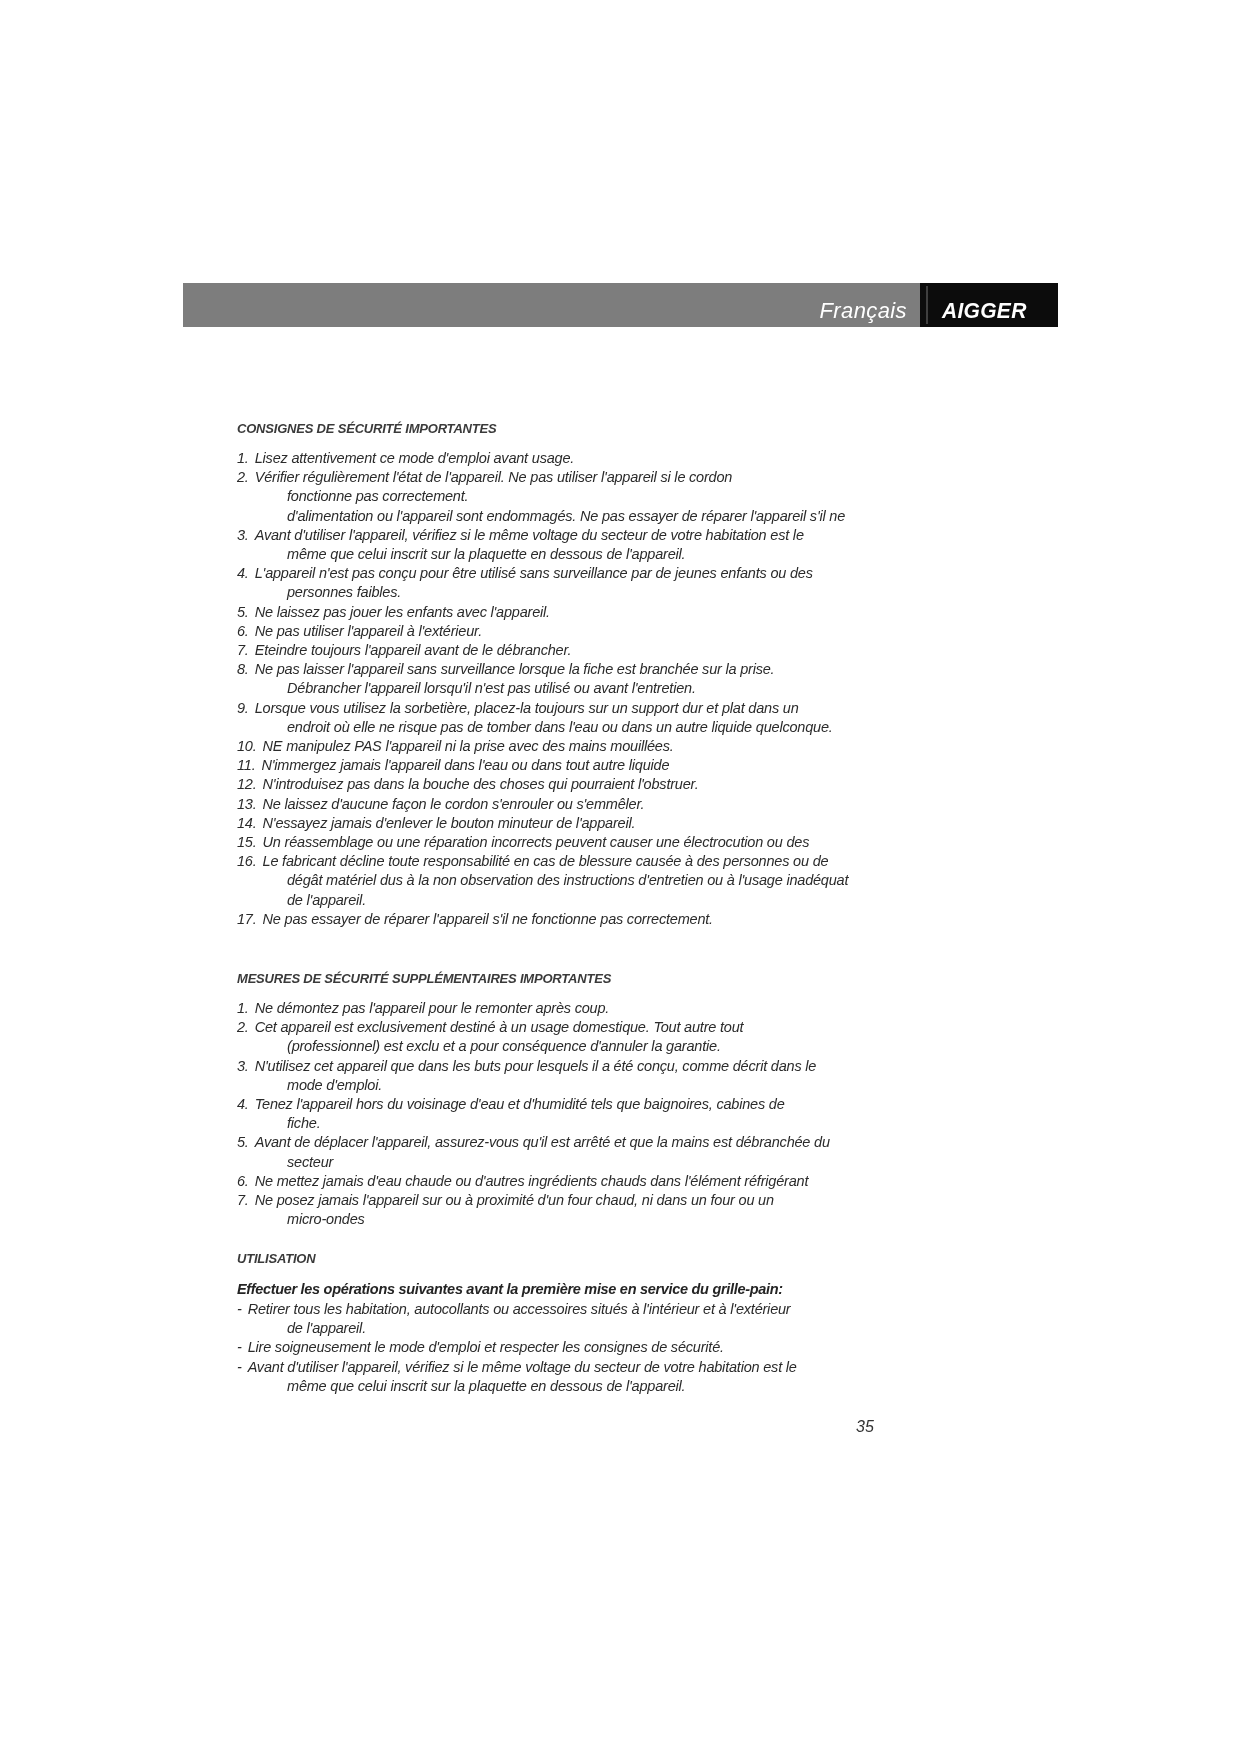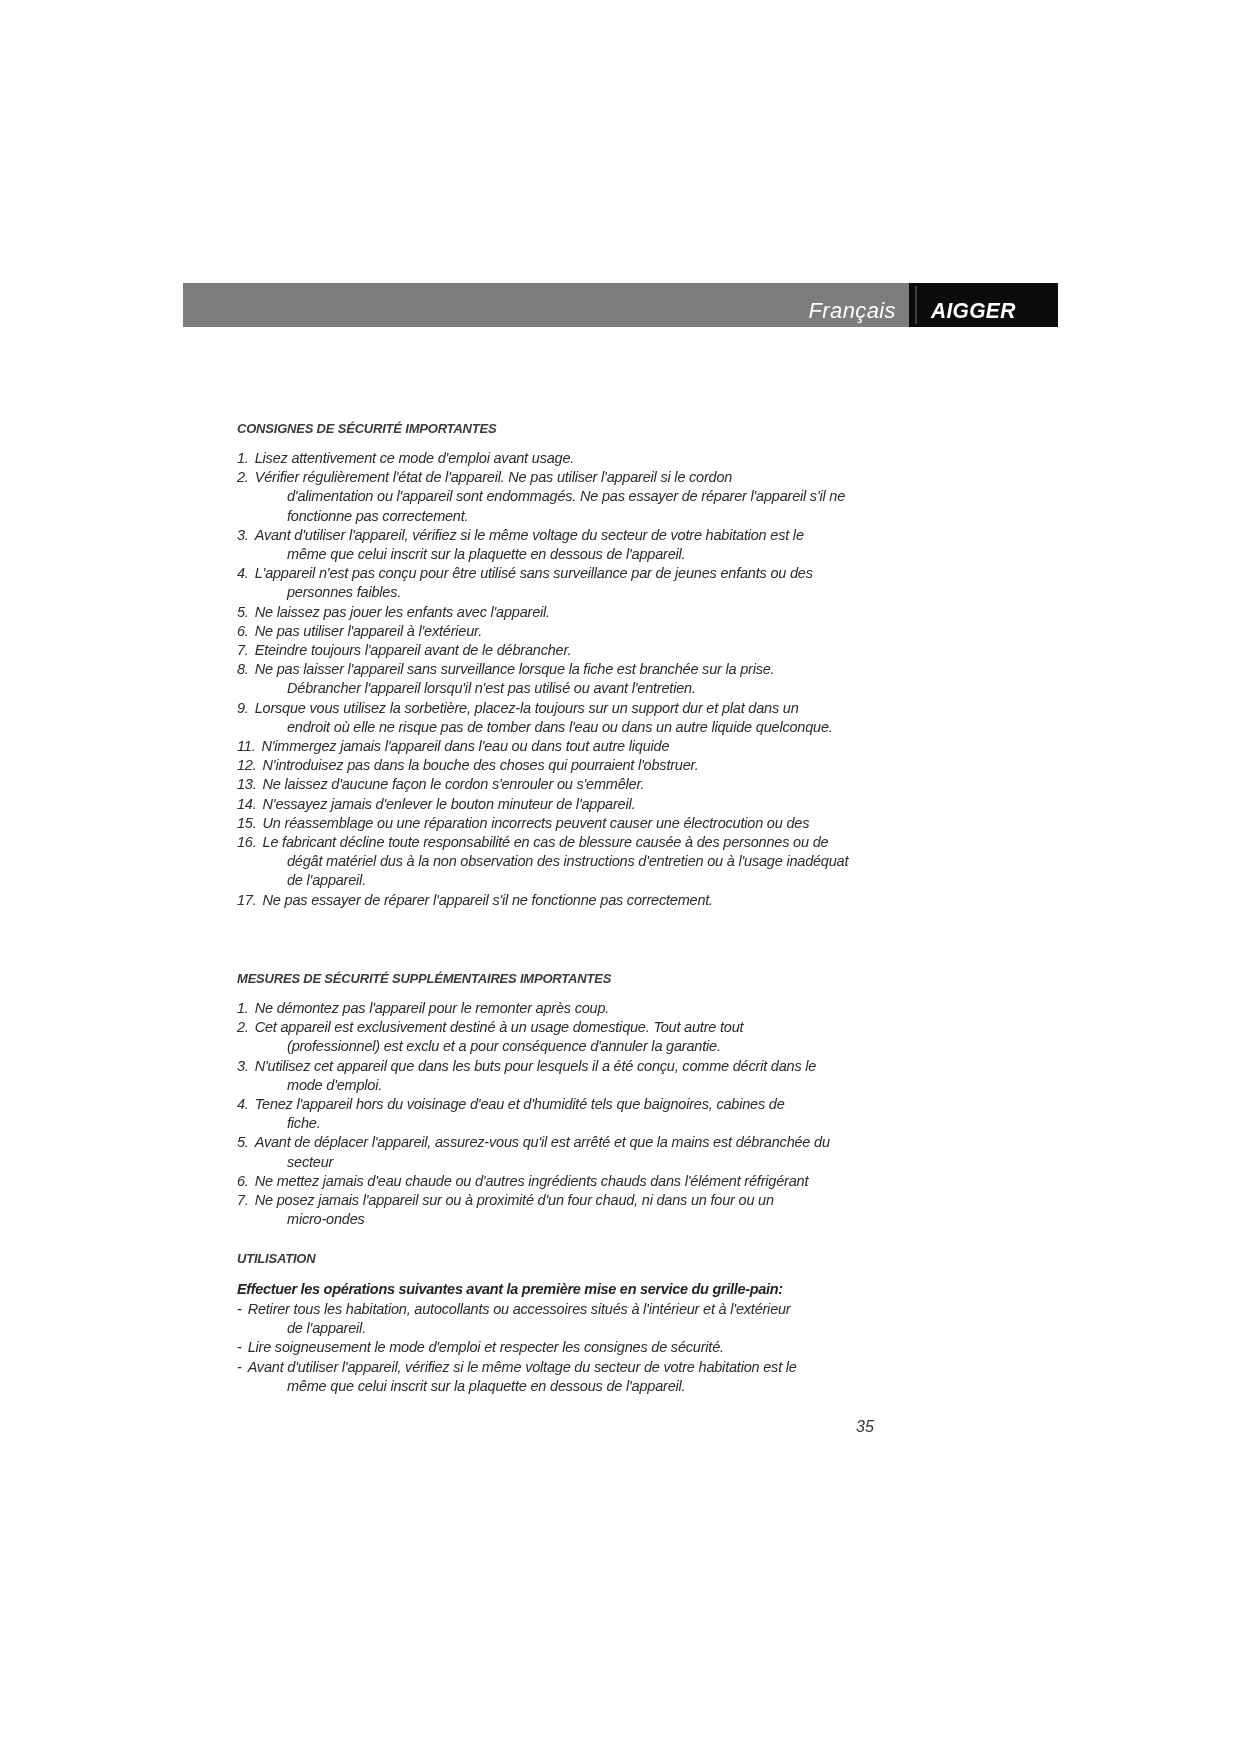--- a/index.html
+++ b/index.html
@@ -23,21 +23,21 @@
   .header-gray {
     flex:1; background:#7d7d7d;
     display:flex; justify-content:flex-end; align-items:flex-end;
     padding:0 13px 5px 0;
   }
   .lang-label {
     color:#ffffff; font-size:22px; font-weight:400; letter-spacing:0.4px;
     line-height:1;
   }
   .logo-box {
-    width:149px; background:#0c0c0c; position:relative;
+    width:138px; background:#0c0c0c; position:relative;
     display:flex; align-items:flex-end;
     padding:0 0 6px 22px; box-sizing:border-box;
   }
   .logo-box::before {
     content:""; position:absolute; left:6px; top:3px; bottom:3px;
     width:2px; background:#3f3f3f;
   }
   .brand-logo {
     color:#ffffff; font-weight:700; font-size:21px; line-height:1;
     letter-spacing:0.3px; transform:scaleY(1.08); transform-origin:bottom left;
@@ -96,22 +96,22 @@
         <div class="line first">
           <span class="marker">1.</span>
           <span class="line-text">Lisez attentivement ce mode d'emploi avant usage.</span>
         </div>
       </div>
       <div class="list-item">
         <div class="line first">
           <span class="marker">2.</span>
           <span class="line-text">Vérifier régulièrement l'état de l'appareil. Ne pas utiliser l'appareil si le cordon</span>
         </div>
+        <div class="line cont">fonctionne pas correctement.</div>
         <div class="line cont">d'alimentation ou l'appareil sont endommagés. Ne pas essayer de réparer l'appareil s'il ne</div>
-        <div class="line cont">fonctionne pas correctement.</div>
       </div>
       <div class="list-item">
         <div class="line first">
           <span class="marker">3.</span>
           <span class="line-text">Avant d'utiliser l'appareil, vérifiez si le même voltage du secteur de votre habitation est le</span>
         </div>
         <div class="line cont">même que celui inscrit sur la plaquette en dessous de l'appareil.</div>
       </div>
       <div class="list-item">
         <div class="line first">
@@ -144,20 +144,26 @@
           <span class="line-text">Ne pas laisser l'appareil sans surveillance lorsque la fiche est branchée sur la prise.</span>
         </div>
         <div class="line cont">Débrancher l'appareil lorsqu'il n'est pas utilisé ou avant l'entretien.</div>
       </div>
       <div class="list-item">
         <div class="line first">
           <span class="marker">9.</span>
           <span class="line-text">Lorsque vous utilisez la sorbetière, placez-la toujours sur un support dur et plat dans un</span>
         </div>
         <div class="line cont">endroit où elle ne risque pas de tomber dans l'eau ou dans un autre liquide quelconque.</div>
+      </div>
+      <div class="list-item">
+        <div class="line first">
+          <span class="marker">10.</span>
+          <span class="line-text">NE manipulez PAS l'appareil ni la prise avec des mains mouillées.</span>
+        </div>
       </div>
       <div class="list-item">
         <div class="line first">
           <span class="marker">11.</span>
           <span class="line-text">N'immergez jamais l'appareil dans l'eau ou dans tout autre liquide</span>
         </div>
       </div>
       <div class="list-item">
         <div class="line first">
           <span class="marker">12.</span>

